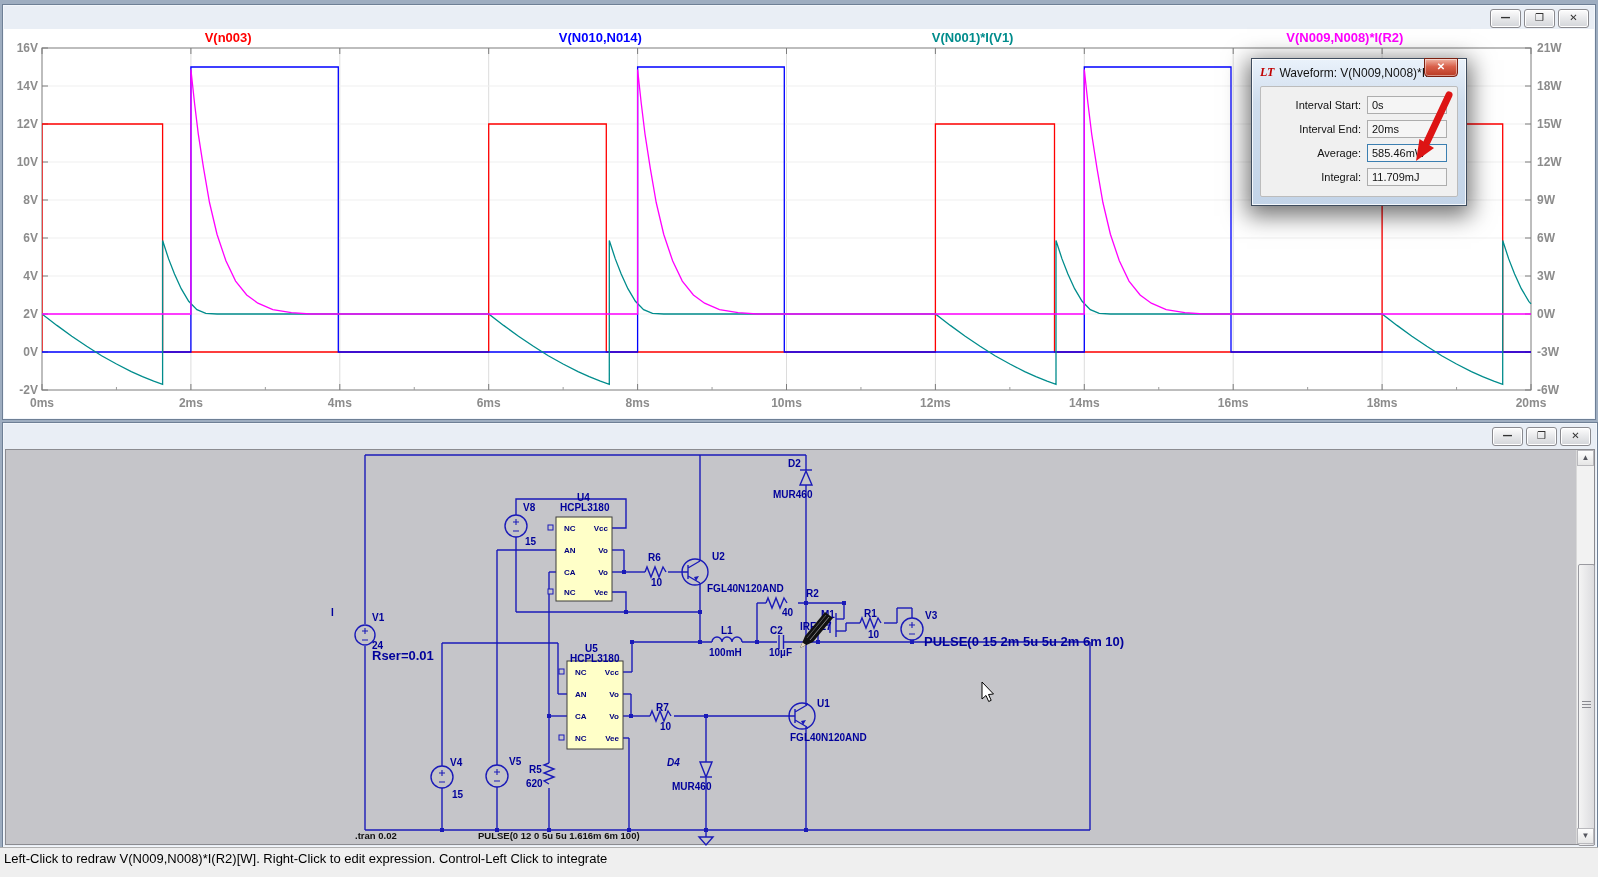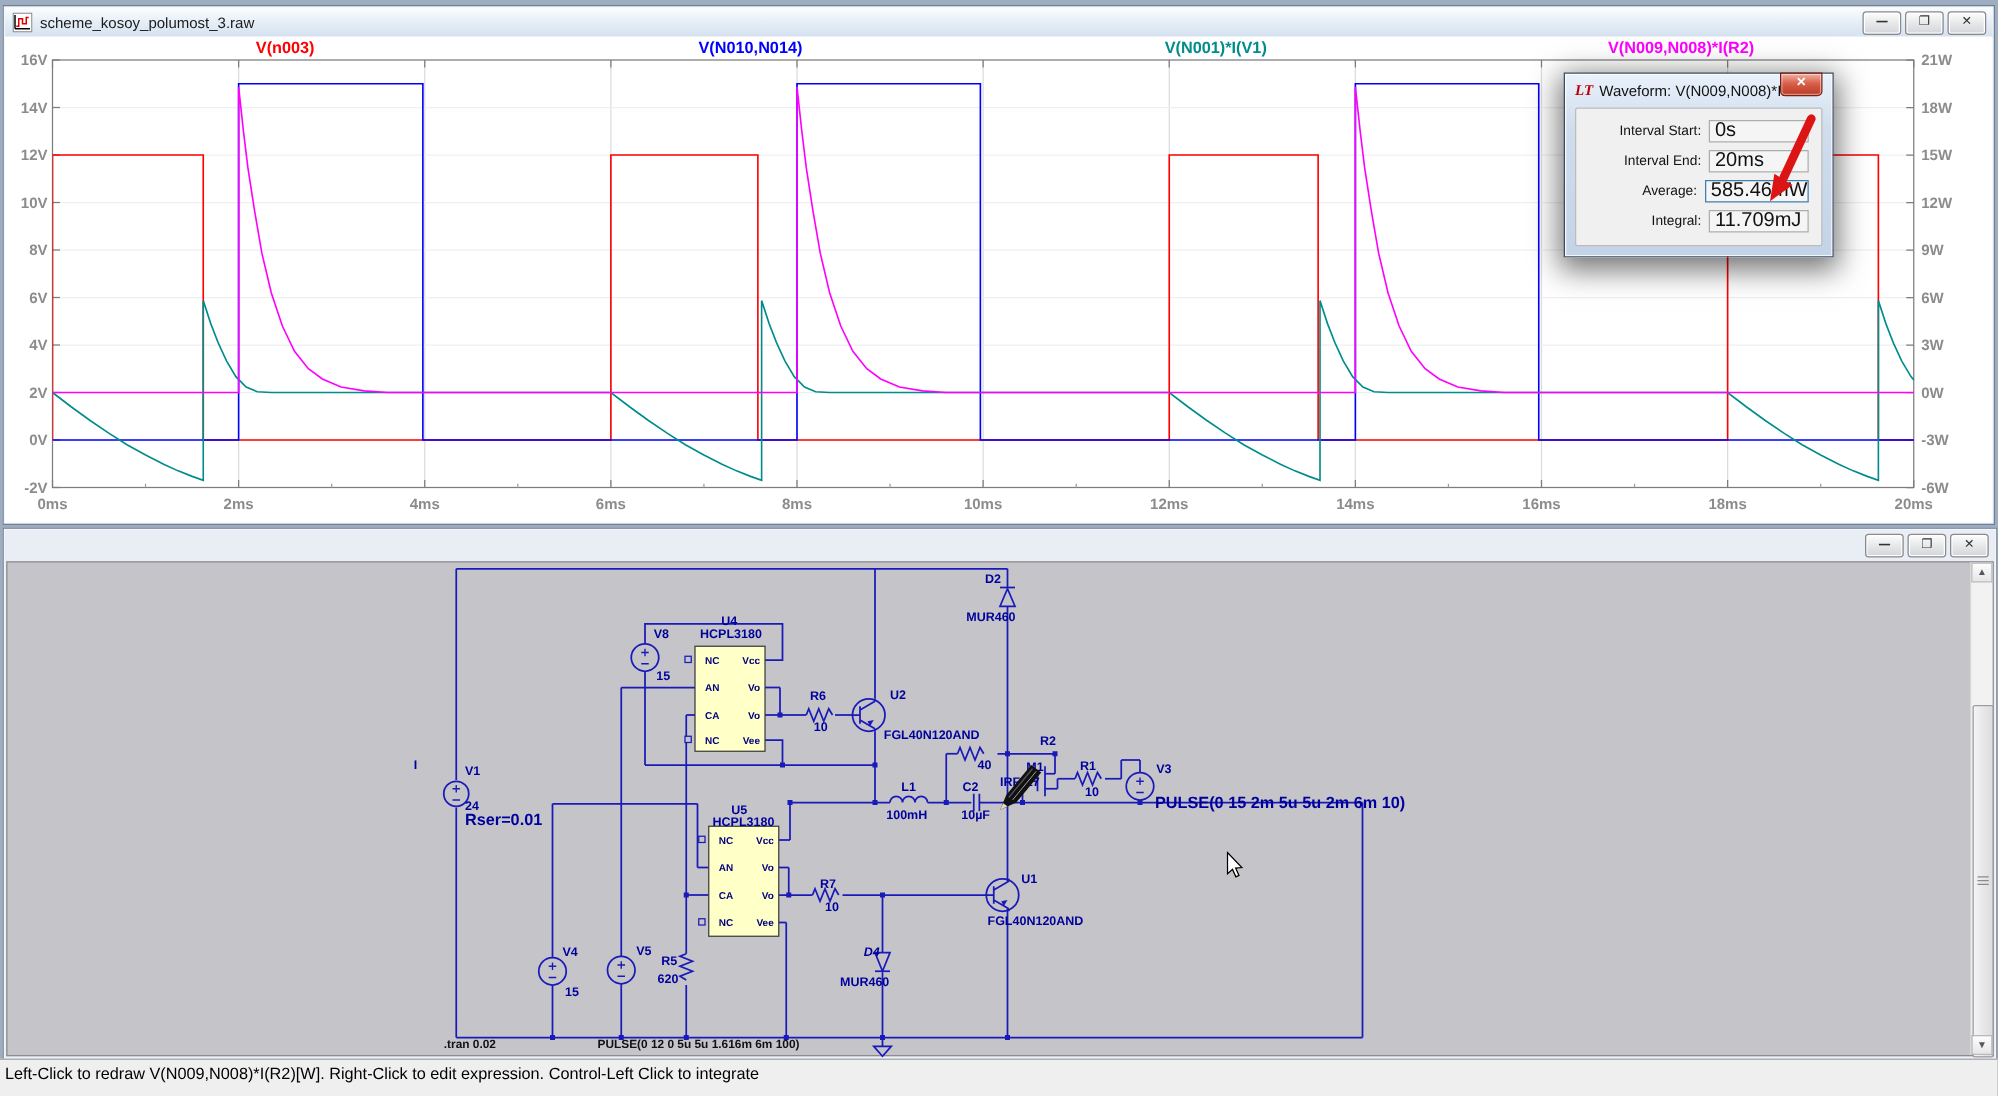--- a/index.html
+++ b/index.html
@@ -47,38 +47,30 @@
   .dlg-close{position:absolute;right:8px;top:-1px;width:32px;height:17px;
              background:linear-gradient(#f0b4a4,#d9604a 45%,#b83a24);
              border:1px solid #7c1f10;border-radius:0 0 4px 4px;color:#fff;
              font-size:10px;font-weight:bold;text-align:center;line-height:16px;
              box-shadow:inset 0 0 0 1px rgba(255,255,255,.45);}
   .dlg-panel{position:absolute;left:8px;top:27px;right:8px;bottom:8px;background:#f0f0f0;
              border:1px solid #bcbcbc;border-radius:2px;}
   .dlg-row{position:absolute;left:0;right:10px;height:18px;display:flex;align-items:center;}
   .dlg-row .lab{width:100px;text-align:right;font-size:11px;color:#111;padding-right:6px;}
   .dlg-field{flex:1;height:16px;background:#f5f5f5;border:1px solid #adadad;
-             font-size:16px;color:#111;line-height:16px;padding-left:4px;}
+             font-size:11px;color:#111;line-height:16px;padding-left:4px;}
   .dlg-field.focused{border:1px solid #3c7fb1;}
   
   .statusbar{position:absolute;left:0;right:0;top:847px;height:30px;background:#efefef;
              border-top:1px solid #b0b0b0;font-size:13px;color:#000;padding:3px 0 0 4px;box-sizing:border-box;}
 </style>
 </head>
 <body>
 
 <div class="window" style="left:2px;top:4px;width:1592px;height:414px;">
-  <div class="titlebar">
-    <svg class="ticon" viewBox="0 0 16 16">
-      <rect x="0.5" y="0.5" width="15" height="15" fill="#fff" stroke="#888"></rect>
-      <path d="M2,13 L2,2 M2,13 L14,13" stroke="#000" stroke-width="1.2" fill="none"></path>
-      <path d="M3,11 L5,11 5,5 8,5 8,9 11,9 11,4 13,4" stroke="#d00" stroke-width="1.2" fill="none"></path>
-    </svg>
-    <span class="titletext">scheme_kosoy_polumost_3.raw</span>
-  </div>
   <div class="winbtns" style="right:6px;top:4px;">
     <div class="wbtn"><span class="glyph">—</span></div>
     <div class="wbtn"><span class="glyph">❐</span></div>
     <div class="wbtn"><span class="glyph">✕</span></div>
   </div>
   <div class="plotclient" style="left:1px;top:24px;right:1px;bottom:1px;"></div>
 </div>
 
 <div class="window" style="left:2px;top:422px;width:1594px;height:424px;">
   <div class="winbtns" style="right:6px;top:4px;">
@@ -345,35 +337,35 @@
     <div class="schlabel" style="left: 648px; top: 552px;">R6</div>
     <div class="schlabel" style="left: 651px; top: 577px;">10</div>
     <div class="schlabel" style="left: 712px; top: 551px;">U2</div>
     <div class="schlabel" style="left: 707px; top: 583px;">FGL40N120AND</div>
     <div class="schlabel" style="left: 788px; top: 458px;">D2</div>
     <div class="schlabel" style="left: 773px; top: 489px;">MUR460</div>
     <div class="schlabel" style="left: 721px; top: 625px;">L1</div>
     <div class="schlabel" style="left: 709px; top: 647px;">100mH</div>
     <div class="schlabel" style="left: 770px; top: 625px;">C2</div>
     <div class="schlabel" style="left: 769px; top: 647px;">10µF</div>
-    <div class="schlabel" style="left: 804px; top: 588px; padding-left: 28px;">R2</div>
+    <div class="schlabel" style="left: 778px; top: 588px; padding-left: 28px;">R2</div>
     <div class="schlabel" style="left: 782px; top: 607px;">40</div>
     <div class="schlabel" style="left: 821px; top: 609px;">M1</div>
     <div class="schlabel" style="left: 800px; top: 621px;">IRF..17</div>
     <div class="schlabel" style="left: 864px; top: 608px;">R1</div>
     <div class="schlabel" style="left: 868px; top: 629px;">10</div>
     <div class="schlabel" style="left: 925px; top: 610px;">V3</div>
     <div class="schlabel small" style="left: 924px; top: 636px;">PULSE(0 15 2m 5u 5u 2m 6m 10)</div>
     <div class="schlabel" style="left: 585px; top: 643px;">U5</div>
     <div class="schlabel" style="left: 570px; top: 653px;">HCPL3180</div>
     <div class="schlabel" style="left: 656px; top: 702px;">R7</div>
     <div class="schlabel" style="left: 660px; top: 721px;">10</div>
     <div class="schlabel" style="left: 817px; top: 698px;">U1</div>
     <div class="schlabel" style="left: 790px; top: 732px;">FGL40N120AND</div>
-    <div class="schlabel" style="left: 691px; top: 757px; font-style: italic;">D4</div>
+    <div class="schlabel" style="left: 667px; top: 757px; font-style: italic;">D4</div>
     <div class="schlabel" style="left: 672px; top: 781px;">MUR460</div>
     <div class="schlabel" style="left: 450px; top: 757px;">V4</div>
     <div class="schlabel" style="left: 452px; top: 789px;">15</div>
     <div class="schlabel" style="left: 509px; top: 756px;">V5</div>
     <div class="schlabel" style="left: 529px; top: 764px;">R5</div>
     <div class="schlabel" style="left: 526px; top: 778px;">620</div>
     <div class="schlabel directive" style="left: 355px; top: 830px;">.tran 0.02</div>
     <div class="schlabel directive" style="left: 478px; top: 830px;">PULSE(0 12 0 5u 5u 1.616m 6m 100)</div>
     <div class="pinlabel" style="left: 564px; top: 524px;">NC</div>
     <div class="pinlabel" style="left: 586px; top: 524px; width: 22px; text-align: right;">Vcc</div>

